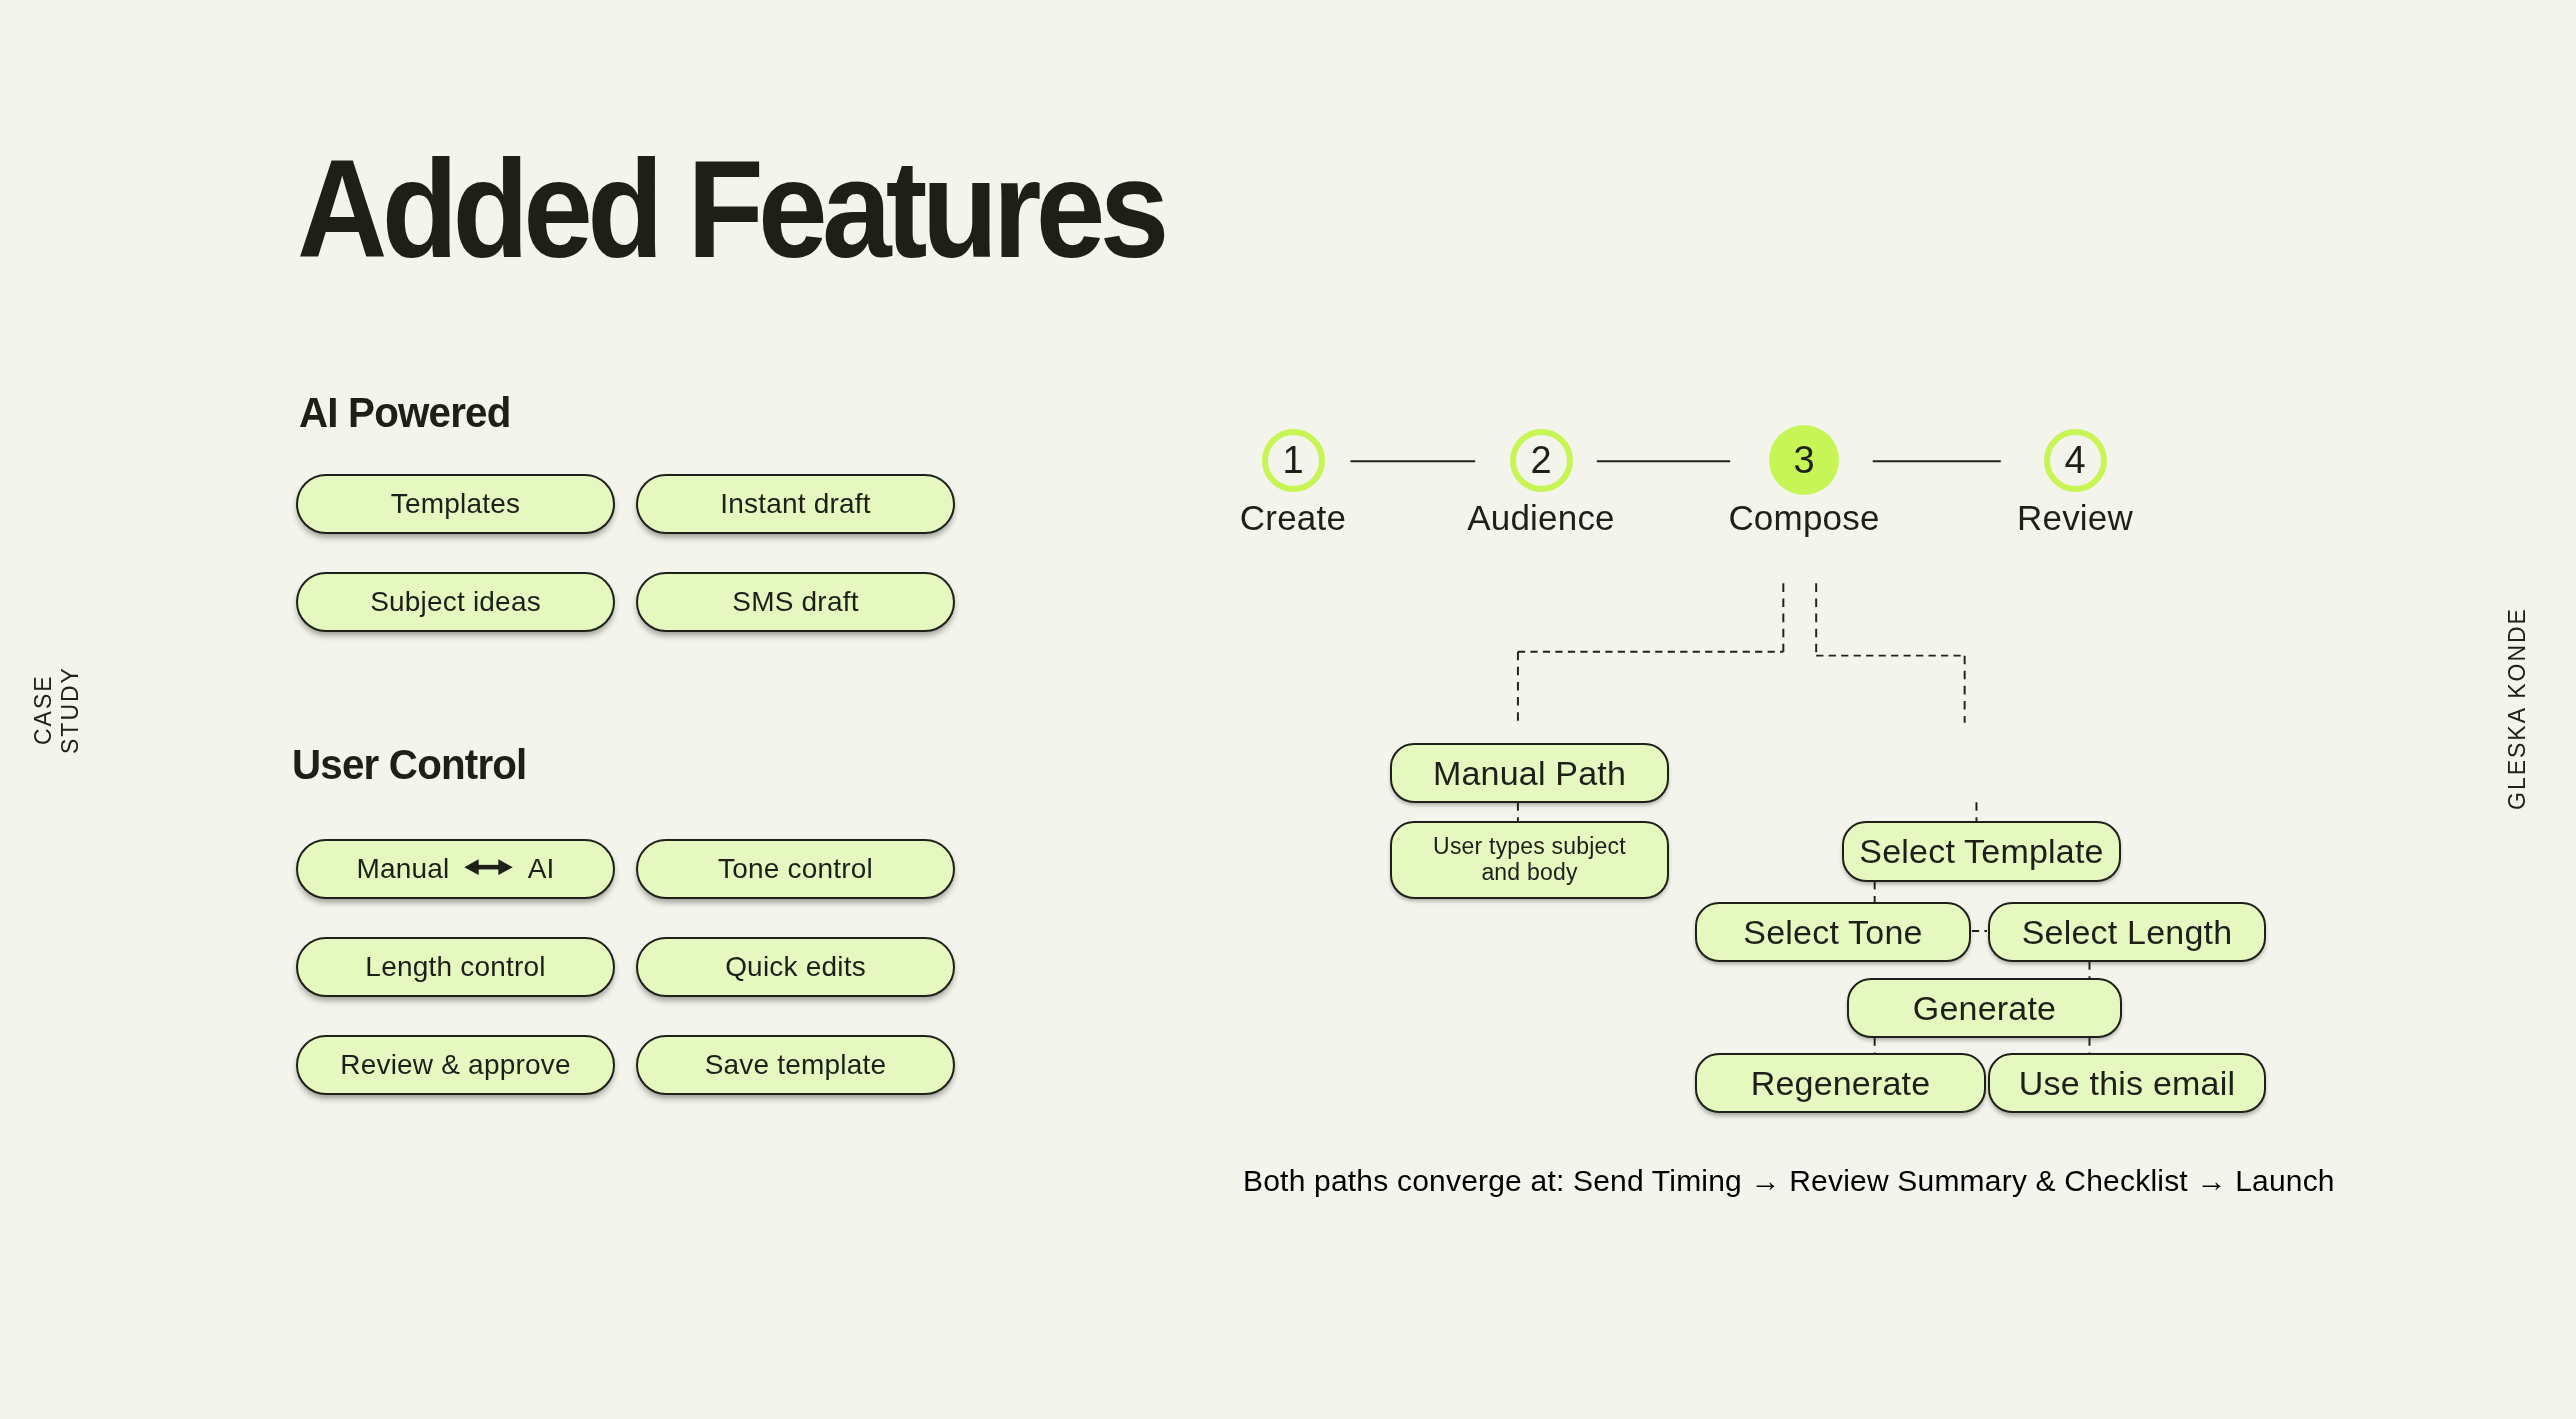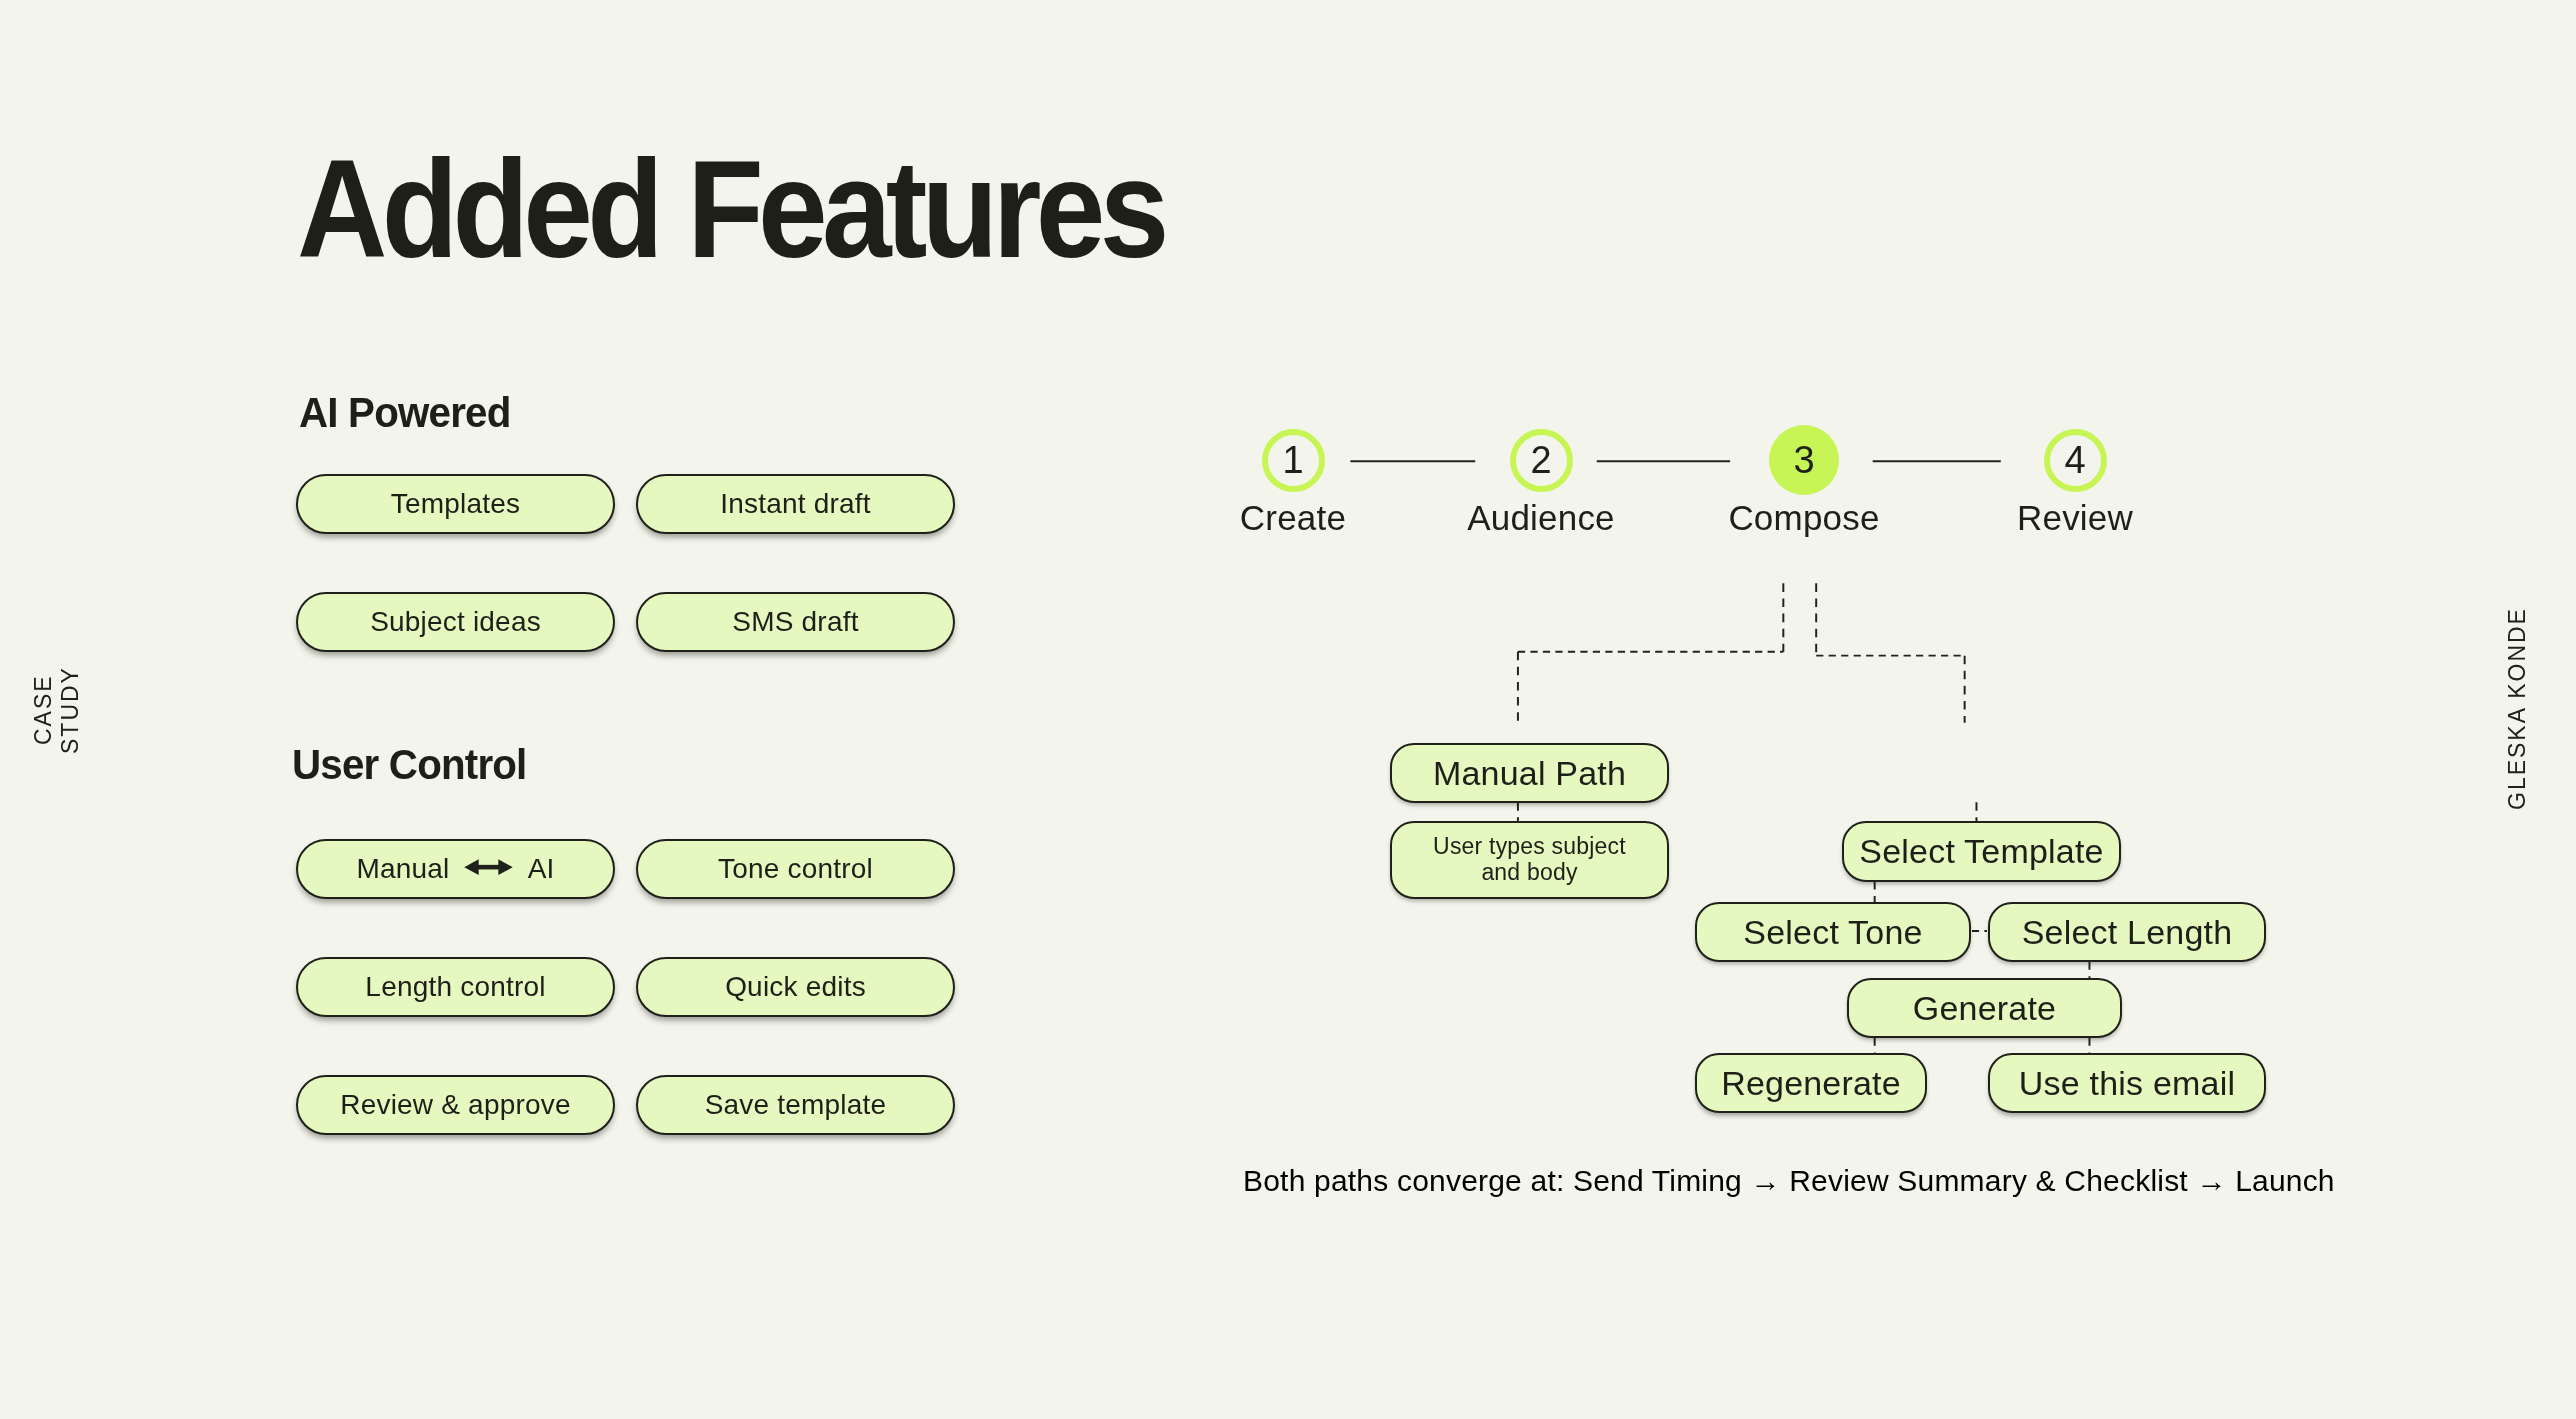--- a/index.html
+++ b/index.html
@@ -23,21 +23,21 @@
   .side-label.right{left:2504px;top:605px;height:207px;}
   
   .section-heading{
     position:absolute;margin:0;font-size:42px;font-weight:700;
     letter-spacing:-0.02em;transform:scaleX(0.96);transform-origin:left top;
     white-space:nowrap;
   }
   .section-heading.ai{left:299px;top:389px;}
   .section-heading.uc{left:292px;top:741px;}
   
-  .pill-grid{position:absolute;display:grid;grid-template-columns:319px 319px;gap:58px 21px;}
+  .pill-grid{position:absolute;display:grid;grid-template-columns:319px 319px;gap:38px 21px;}
   .pill-grid.ai{left:296px;top:474px;}
   .pill-grid.uc{left:296px;top:839px;}
   .pill{
     height:60px;box-sizing:border-box;border:2px solid #20201A;border-radius:656px;
     background:#E4F8BF;display:flex;align-items:center;justify-content:center;
     font-size:28px;letter-spacing:0.2px;
     box-shadow:0 4.6px 6px -1.3px rgba(32,32,26,0.42);
   }
   .pill .gap{display:inline-block;width:12px;}
   .arrow-icon{display:inline-block;margin:0 2.6px;}
@@ -159,19 +159,19 @@
   </div>
 
   <div class="node" style="left:1390px;top:743px;width:279px;height:60px">Manual Path</div>
   <div class="node small-text" style="left:1390px;top:821px;width:279px;height:78px">
        <span>User types subject and body</span>
   </div>
   <div class="node" style="left:1842px;top:821px;width:279px;height:61px">Select Template</div>
   <div class="node" style="left:1695px;top:902px;width:276px;height:60px">Select Tone</div>
   <div class="node" style="left:1988px;top:902px;width:278px;height:60px">Select Length</div>
   <div class="node" style="left:1847px;top:978px;width:275px;height:60px">Generate</div>
-  <div class="node" style="left:1695px;top:1053px;width:232px;height:60px">Regenerate</div>
+  <div class="node" style="left:1695px;top:1053px;width:291px;height:60px">Regenerate</div>
   <div class="node" style="left:1988px;top:1053px;width:278px;height:60px">Use this email</div>
 
   <div class="caption">Both paths converge at: Send Timing → Review Summary &amp; Checklist → Launch</div>
 
 </div>
 
 
 </body></html>

